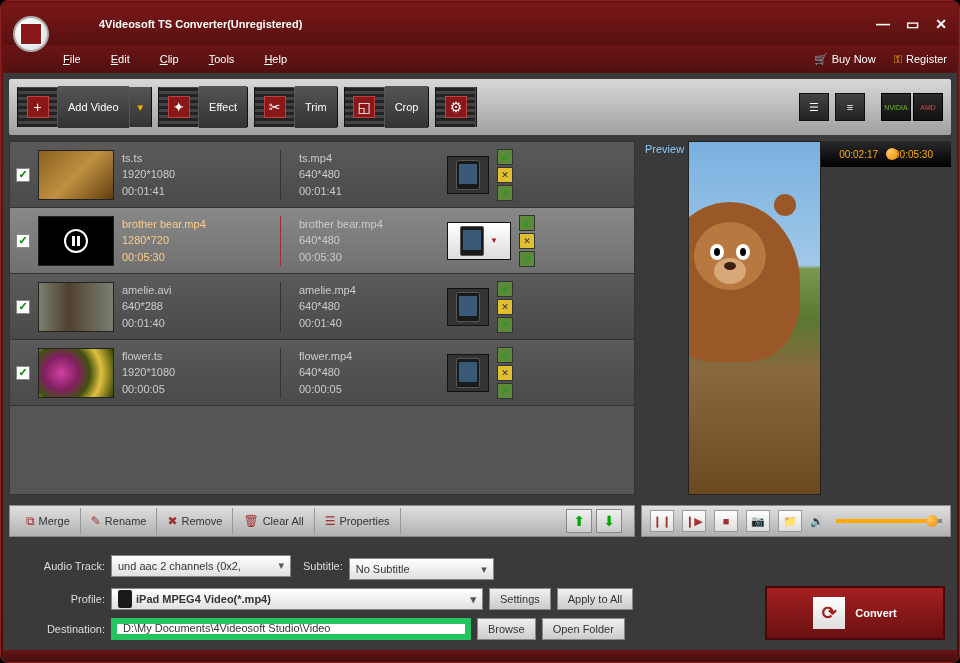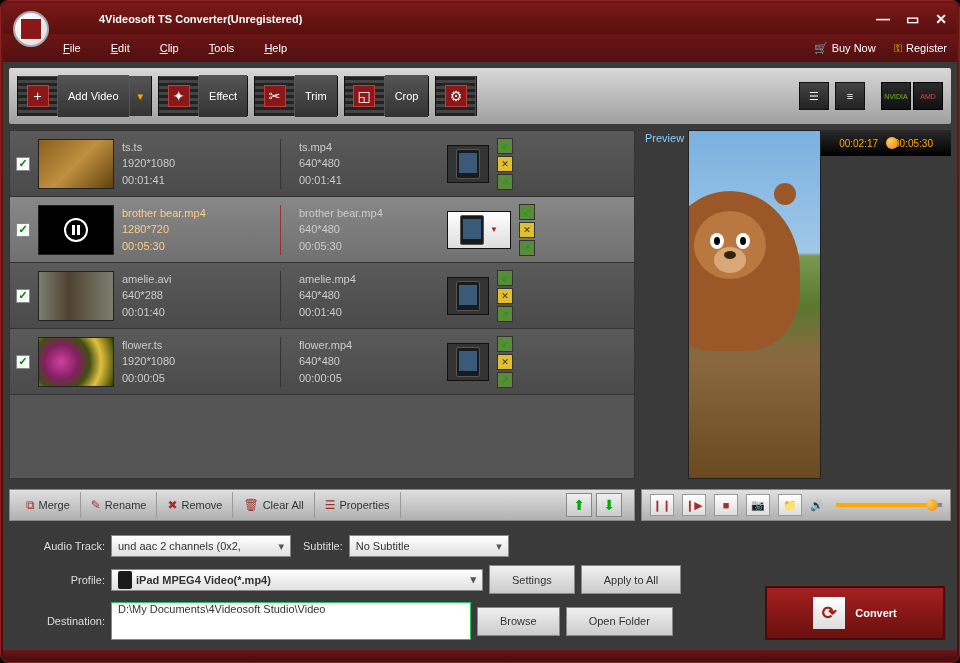--- a/index.html
+++ b/index.html
@@ -1,21 +1,21 @@
 <!DOCTYPE html>
 <html><head>
 <meta charset="utf-8">
 <style>
 * { margin: 0; padding: 0; box-sizing: border-box; font-family: Verdana, sans-serif; font-size: 11px; }
 body { background: #000; width: 960px; height: 663px; overflow: hidden; }
 .window { width: 960px; height: 663px; background: linear-gradient(#6a1515, #4a0e0e); border: 1px solid #8a2020; border-radius: 8px; padding: 2px; }
 .inner { background: #3a3a3a; border-radius: 6px; height: 100%; display: flex; flex-direction: column; }
 
 
-.titlebar { height: 31px; background: linear-gradient(#7a1818, #5a1010); display: flex; align-items: center; padding: 0 10px; border-radius: 6px 6px 0 0; }
+.titlebar { height: 42px; background: linear-gradient(#7a1818, #5a1010); display: flex; align-items: center; padding: 0 10px; border-radius: 6px 6px 0 0; }
 .app-logo { width: 36px; height: 36px; background: radial-gradient(circle at 30% 30%, #fff, #ddd); border-radius: 50%; margin-top: 20px; margin-right: 10px; display: flex; align-items: center; justify-content: center; border: 2px solid #aaa; position: relative; z-index: 5; }
 .app-logo-inner { width: 22px; height: 22px; background: #8a1818; border: 1px solid #fff; }
 .titlebar-text { color: #fff; font-weight: bold; flex: 1; padding-left: 40px; }
 .win-controls { display: flex; gap: 16px; color: #fff; font-weight: bold; }
 .win-btn { cursor: pointer; font-size: 14px; }
 
 
 .menubar { height: 28px; background: linear-gradient(#6a1515, #521010); display: flex; align-items: center; padding: 0 10px 0 60px; }
 .menu-items { display: flex; gap: 30px; color: #fff; }
 .menu-items span { cursor: pointer; }
@@ -104,25 +104,25 @@
 .vol-thumb { position: absolute; left: 85%; top: -4px; width: 12px; height: 12px; background: radial-gradient(circle at 30% 30%, #fc6, #e80); border-radius: 50%; }
 
 
 .bottom-form { padding: 10px 12px; display: flex; gap: 12px; }
 .form-left { flex: 1; display: flex; flex-direction: column; gap: 8px; }
 .form-row { display: flex; align-items: center; gap: 6px; }
 .form-label { width: 90px; color: #ddd; text-align: right; }
 .select-box { height: 22px; background: linear-gradient(#fff, #e0e0e0); border: 1px solid #888; display: flex; align-items: center; padding: 0 6px; color: #333; cursor: pointer; }
 .select-box .arr { margin-left: auto; color: #555; }
 .select-box.audio { width: 180px; }
-.select-box.subtitle { width: 160px; }
+.select-box.subtitle { width: 145px; margin-top: 7px; }
 .select-box.profile { width: 372px; font-weight: bold; }
 .profile-icon { width: 14px; height: 18px; background: #1a1a1a; border-radius: 2px; margin-right: 4px; }
-.text-input { height: 38px; width: 360px; background: #fff; border: 1px solid #22c55e; padding: 0 6px; color: #333; display: flex; align-items: flex-start; }
-.small-btn { height: 29px; padding: 0 22px; background: linear-gradient(#f0f0f0, #ccc); border: 1px solid #888; color: #333; cursor: pointer; display: flex; align-items: center; }
+.text-input { height: 22px; width: 360px; background: #fff; border: 6px solid #22c55e; padding: 0 6px; color: #333; display: flex; align-items: flex-end; }
+.small-btn { height: 22px; padding: 0 10px; background: linear-gradient(#f0f0f0, #ccc); border: 1px solid #888; color: #333; cursor: pointer; display: flex; align-items: center; }
 .sub-label { color: #ddd; margin-left: 6px; }
 
 .convert-section { display: flex; align-items: flex-end; }
 .convert-btn { width: 180px; height: 54px; background: linear-gradient(#a52020, #6a1010); border: 2px solid #4a0808; display: flex; align-items: center; justify-content: center; gap: 10px; color: #fff; font-size: 22px; font-weight: bold; cursor: pointer; }
 .convert-icon { width: 32px; height: 32px; background: linear-gradient(#fff, #ddd); display: flex; align-items: center; justify-content: center; color: #a02020; font-size: 18px; }
 
 .footer { height: 10px; background: linear-gradient(#6a1515, #4a0e0e); border-radius: 0 0 6px 6px; }
 </style>
 </head>
 <body>

